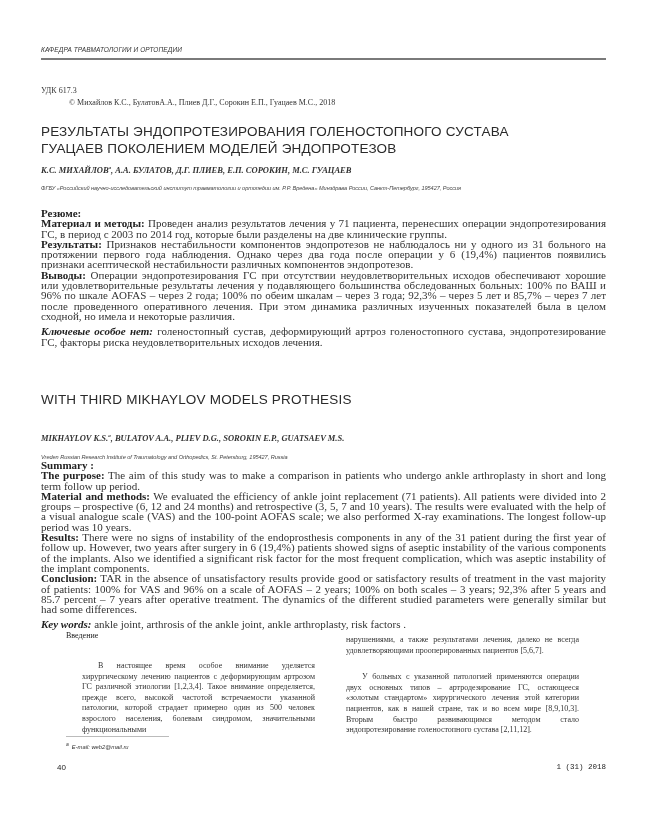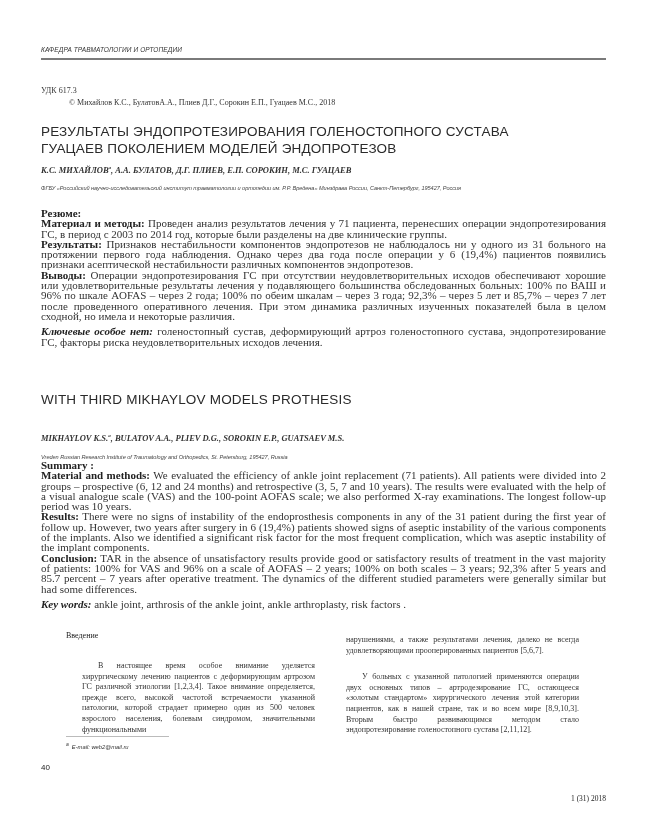--- a/index.html
+++ b/index.html
@@ -27,22 +27,22 @@
   .kw .lbl { font-style: italic; }
   .intro-head { position: absolute; top: 631px; left: 25px; font-weight: normal; font-size: 8px; color: #222; }
   .col { position: absolute; top: 645px; width: 265px; font-size: 8px; line-height: 10.6px; text-align: justify; color: #333; }
   .col-left { left: 25px; }
   .col-right { left: 289px; top: 619px; width: 265px; }
   .col p { margin: 16px; }
   .indent { text-indent: 16px; }
   .fn-rule { position: absolute; top: 736px; left: 25px; width: 103px; height: 1px; background: #bbb; }
   .footnote { position: absolute; top: 741px; left: 25px; font-family: "Liberation Sans", sans-serif; font-style: italic; font-size: 5.8px; color: #333; }
   .footnote sup { font-size: 5px; margin-right: 3px; }
-  .page-num { position: absolute; top: 763px; left: 0; font-family: "Liberation Sans", sans-serif; font-size: 8px; color: #222; }
-  .issue { position: absolute; top: 794px; right: 0; font-family: Liberation Serif, serif; font-size: 7.5px; color: #222; }
+  .page-num { position: absolute; top: 763px; left: 16px; font-family: "Liberation Sans", sans-serif; font-size: 8px; color: #222; }
+  .issue { position: absolute; top: 763px; right: 0; font-family: Liberation Mono, monospace; font-size: 7.5px; color: #222; }
 </style>
 </head>
 <body>
 
 <div class="page">
 
   <div class="running-head">Кафедра травматологии и ортопедии</div>
   <div class="head-rule"></div>
 
   <div class="udk">УДК 617.3</div>
@@ -72,20 +72,21 @@
   </div>
 
   <div class="authors authors-en">
     <span>MIKHAYLOV K.S.</span><sup style="font-size:5px">a</sup><span>, BULATOV A.A., PLIEV D.G., SOROKIN E.P., GUATSAEV M.S.</span>
   </div>
 
   <div class="affil affil-en">Vreden Russian Research Institute of Traumatology and Orthopedics, St. Petersburg, 195427, Russia</div>
 
   <div class="abstract abstract-en">
     <p><span class="lbl">Summary :</span></p>
+    <p><span class="lbl">The purpose:</span><span> The aim of this study was to make a comparison in patients who undergo ankle arthroplasty in short and long term follow up period.</span></p>
     <p><span class="lbl">Material and methods:</span><span> We evaluated the efficiency of ankle joint replacement (71 patients). All patients were divided into 2 groups – prospective (6, 12 and 24 months) and retrospective (3, 5, 7 and 10 years). The results were evaluated with the help of a visual analogue scale (VAS) and the 100-point AOFAS scale; we also performed X-ray examinations. The longest follow-up period was 10 years.</span></p>
     <p><span class="lbl">Results:</span><span> There were no signs of instability of the endoprosthesis components in any of the 31 patient during the first year of follow up. However, two years after surgery in 6 (19,4%) patients showed signs of aseptic instability of the various components of the implants. Also we identified a significant risk factor for the most frequent complication, which was aseptic instability of the implant components.</span></p>
     <p><span class="lbl">Conclusion:</span><span> TAR in the absence of unsatisfactory results provide good or satisfactory results of treatment in the vast majority of patients: 100% for VAS and 96% on a scale of AOFAS – 2 years; 100% on both scales – 3 years; 92,3% after 5 years and 85.7 percent – 7 years after operative treatment. The dynamics of the different studied parameters were generally similar but had some differences.</span></p>
     <p class="kw"><span class="lbl">Key words:</span><span> ankle joint, arthrosis of the ankle joint, ankle arthroplasty, risk factors .</span></p>
   </div>
 
   <div class="intro-head">Введение</div>
 
   <div class="col col-left">
     <p class="indent">В настоящее время особое внимание уделяется хирургическому лечению пациентов с деформирующим артрозом ГС различной этиологии [1,2,3,4]. Такое внимание определяется, прежде всего, высокой частотой встречаемости указанной патологии, которой страдает примерно один из 500 человек взрослого населения, болевым синдромом, значительными функциональными</p>

